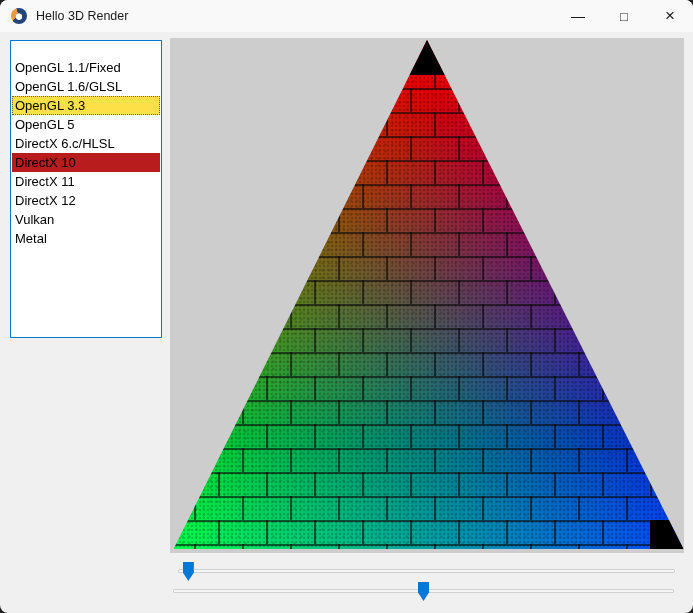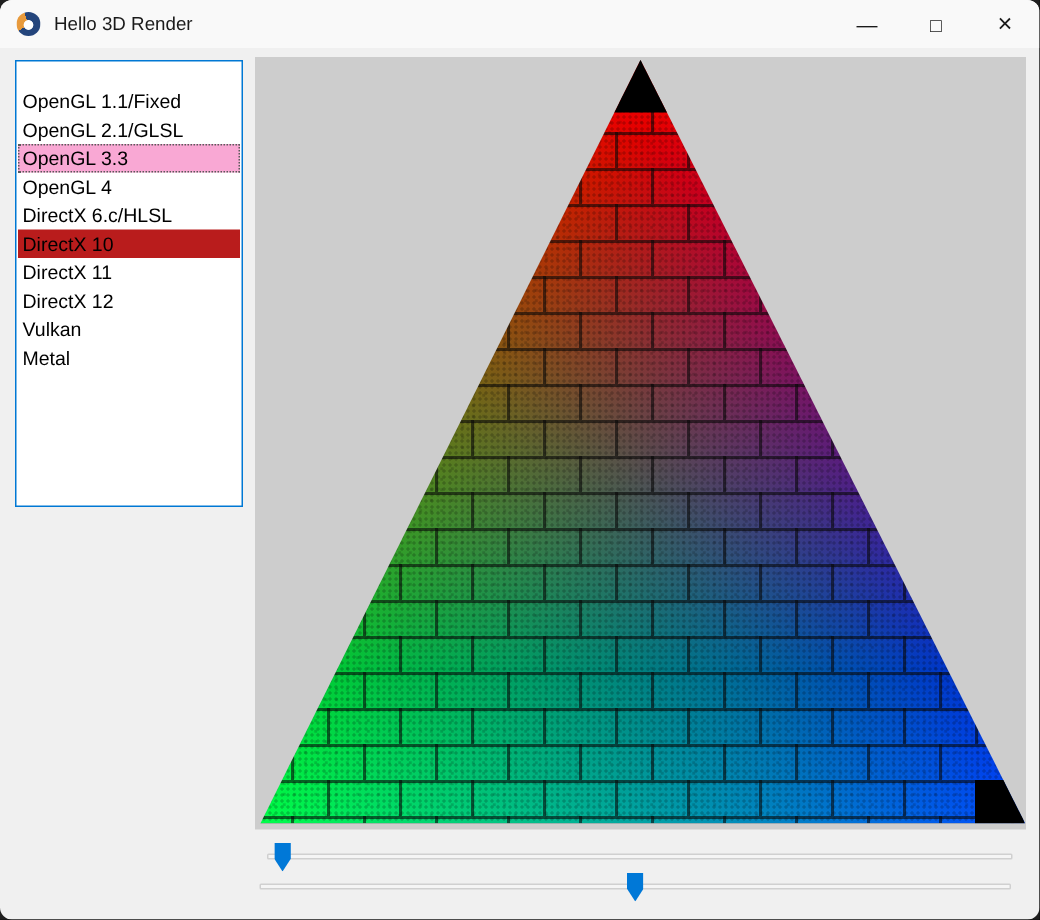--- a/index.html
+++ b/index.html
@@ -32,21 +32,21 @@
   
   .listbox{
     position:absolute;left:10px;top:40px;width:152px;height:298px;
     background:#ffffff;border:1px solid #0078d4;padding:17px 1px;
     font-size:13px;overflow:hidden;
   }
   .list-item{
     height:19px;line-height:19px;padding-left:3px;white-space:nowrap;color:#000;
   }
   .list-item.state-selected{
-    background:#f9a8d4;outline:1px dotted #5a5a5a;outline-offset:-1px;
+    background:#fde047;outline:1px dotted #5a5a5a;outline-offset:-1px;
   }
   .list-item.state-hover{background:#b91c1c;}
   
   .viewport{
     position:absolute;left:170px;top:38px;width:514px;height:515px;
     background:#cdcdcd;overflow:hidden;
   }
   .triangle{
     position:absolute;left:0;top:2px;width:514px;height:509px;
     clip-path:polygon(50% 0%, 0.7% 100%, 99.9% 100%);
@@ -98,23 +98,23 @@
         <span>□</span>
       </div>
       <div class="tb-btn close">
         <span>×</span>
       </div>
     </div>
   </div>
 
   <div class="listbox">
     <div class="list-item state-normal">OpenGL 1.1/Fixed</div>
-    <div class="list-item state-normal">OpenGL 2.1/GLSL</div>
+    <div class="list-item state-normal">OpenGL 1.6/GLSL</div>
     <div class="list-item state-selected">OpenGL 3.3</div>
-    <div class="list-item state-normal">OpenGL 4</div>
+    <div class="list-item state-normal">OpenGL 5</div>
     <div class="list-item state-normal">DirectX 6.c/HLSL</div>
     <div class="list-item state-hover">DirectX 10</div>
     <div class="list-item state-normal">DirectX 11</div>
     <div class="list-item state-normal">DirectX 12</div>
     <div class="list-item state-normal">Vulkan</div>
     <div class="list-item state-normal">Metal</div>
   </div>
 
   <div class="viewport">
     <div class="triangle">

